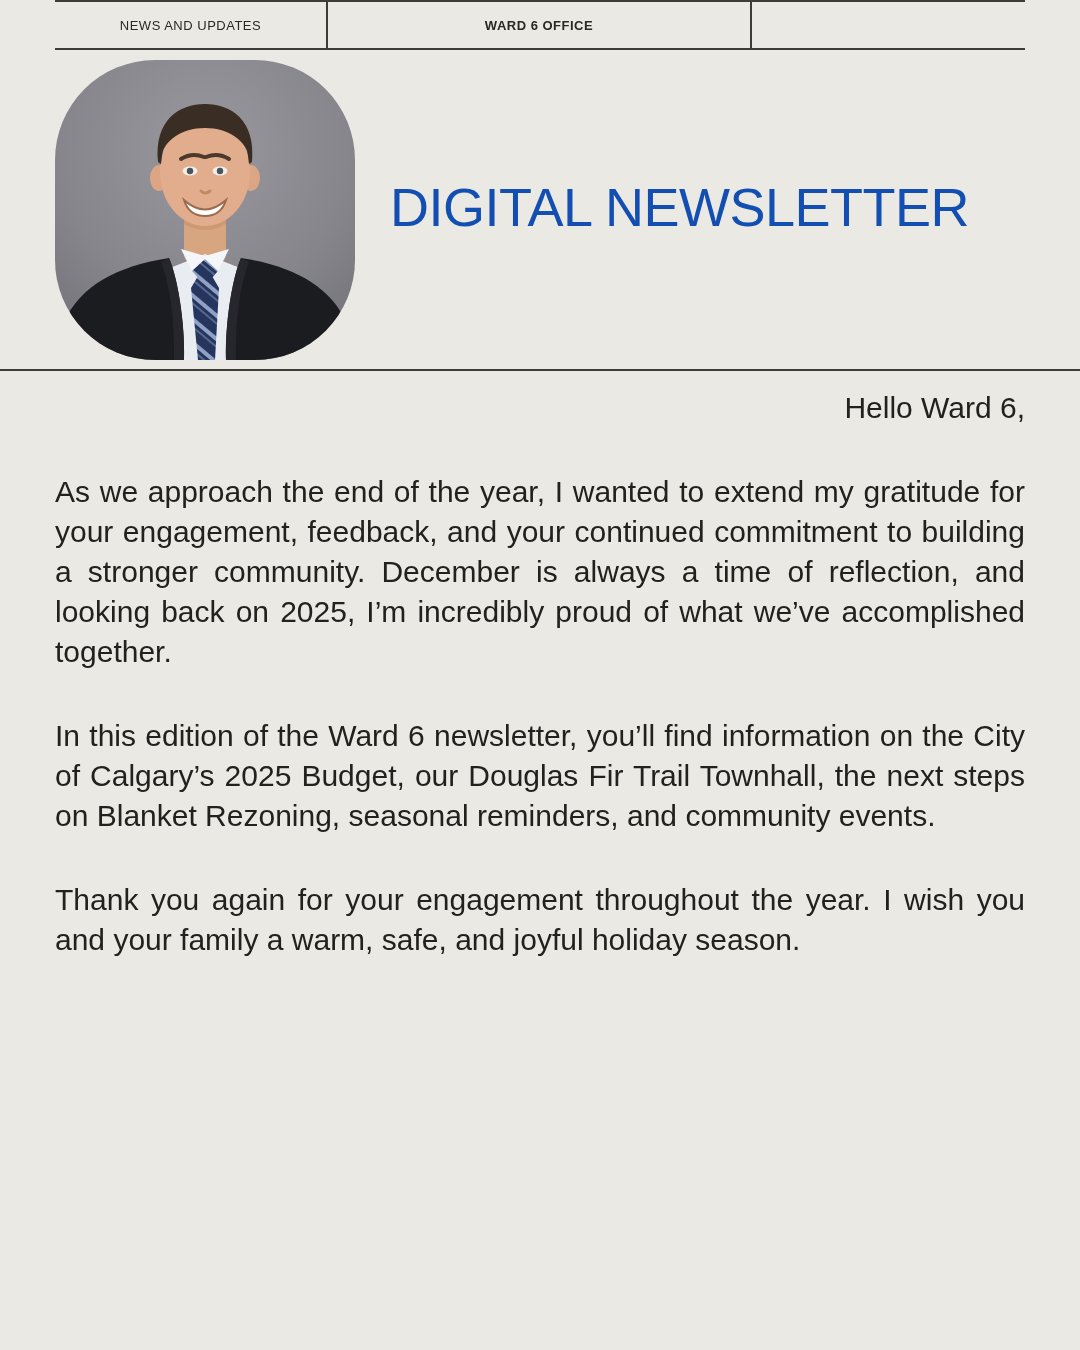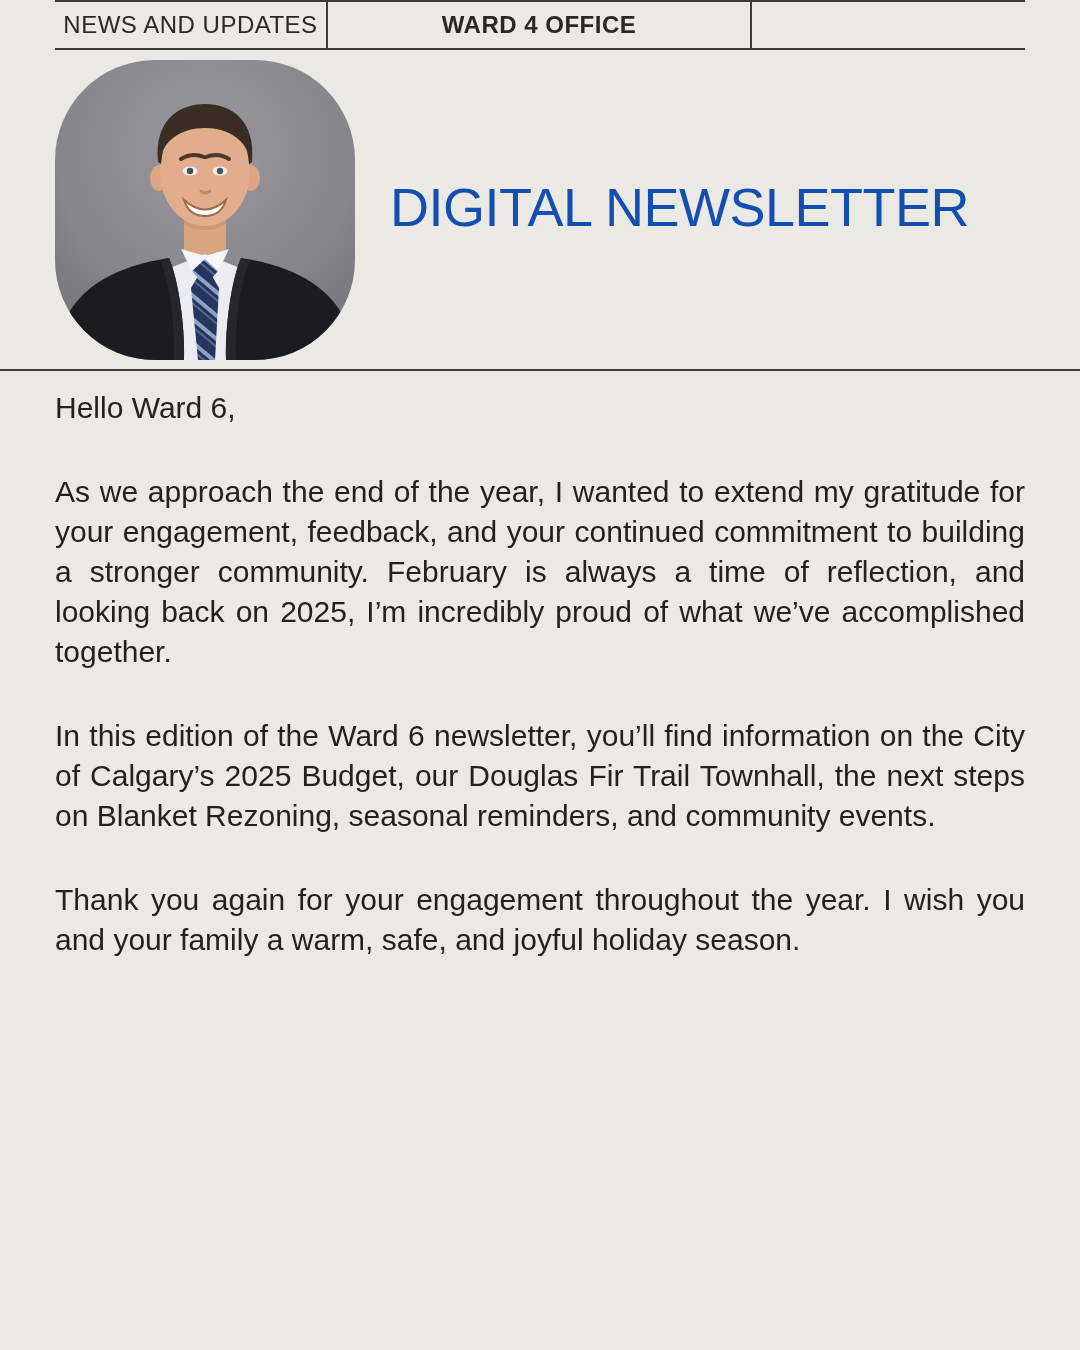--- a/index.html
+++ b/index.html
@@ -13,21 +13,21 @@
   }
 
   
   .header {
     position:absolute; left:55px; top:0; width:970px; height:50px;
     border-top:2px solid #3E3C36; border-bottom:2px solid #3E3C36;
     box-sizing:border-box; display:flex;
   }
   .header .cell {
     display:flex; align-items:center; justify-content:center;
-    font-size:24px; letter-spacing:0.5px; color:#2A2823; white-space:nowrap;
+    font-size:13px; letter-spacing:0.5px; color:#2A2823; white-space:nowrap;
   }
   .cell-left   { width:273px; border-right:2px solid #3E3C36; box-sizing:border-box; }
   .cell-center { width:424px; border-right:2px solid #3E3C36; box-sizing:border-box;
                  font-weight:700; font-size:23px; letter-spacing:0.3px; }
   .cell-right  { flex:1; }
 
   
   .portrait {
     position:absolute; left:55px; top:60px; width:300px; height:300px;
     border-radius:100px; overflow:hidden;
@@ -44,29 +44,29 @@
     position:absolute; left:0; top:369px; width:1080px; height:2px;
     background:#3E3C36;
   }
 
   
   .content {
     position:absolute; left:55px; top:388px; width:970px;
     font-size:30px; line-height:40px; color:#23211D;
   }
   .content p { margin:0 0 44px 0; text-align:justify; }
-  .content p.greeting { text-align:left; }
+  .content p.greeting { text-align:right; }
   .content p:last-child { margin-bottom:12px; }
 </style>
 </head>
 <body>
 
 <div class="header">
   <div class="cell cell-left">NEWS AND UPDATES</div>
-  <div class="cell cell-center">WARD 4 OFFICE</div>
+  <div class="cell cell-center">WARD 6 OFFICE</div>
 </div>
 
 <div class="portrait">
   <svg viewBox="0 0 300 300" xmlns="http://www.w3.org/2000/svg">
     <defs>
       <radialGradient id="bg" cx="50%" cy="30%" r="90%">
         <stop offset="0%" stop-color="#99989E"></stop>
         <stop offset="55%" stop-color="#86858C"></stop>
         <stop offset="100%" stop-color="#6C6B72"></stop>
       </radialGradient>
@@ -116,16 +116,16 @@
     <path d="M129,140 q21,19 42,0 q-5,16 -21,16 q-16,0 -21,-16 Z" fill="#FFFFFF" stroke="#9C6A4E" stroke-width="2"></path>
   </svg>
 </div>
 
 <div class="newsletter-title">DIGITAL NEWSLETTER</div>
 
 <div class="full-rule"></div>
 
 <div class="content">
   <p class="greeting">Hello Ward 6,</p>
-  <p>As we approach the end of the year, I wanted to extend my gratitude for your engagement, feedback, and your continued commitment to building a stronger community. February is always a time of reflection, and looking back on 2025, I’m incredibly proud of what we’ve accomplished together.</p>
+  <p>As we approach the end of the year, I wanted to extend my gratitude for your engagement, feedback, and your continued commitment to building a stronger community. December is always a time of reflection, and looking back on 2025, I’m incredibly proud of what we’ve accomplished together.</p>
   <p>In this edition of the Ward 6 newsletter, you’ll find information on the City of Calgary’s 2025 Budget, our Douglas Fir Trail Townhall, the next steps on Blanket Rezoning, seasonal reminders, and community events.</p>
   <p>Thank you again for your engagement throughout the year. I wish you and your family a warm, safe, and joyful holiday season.</p>
 </div>
 
 </body></html>

